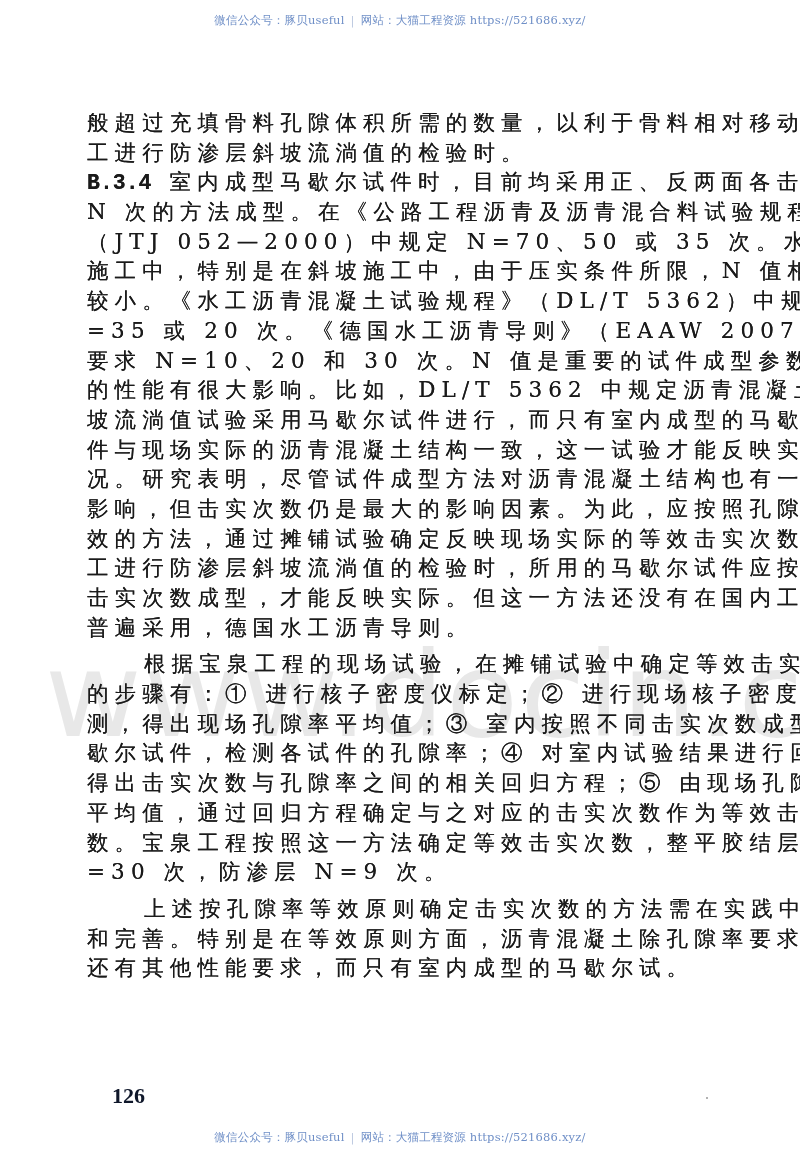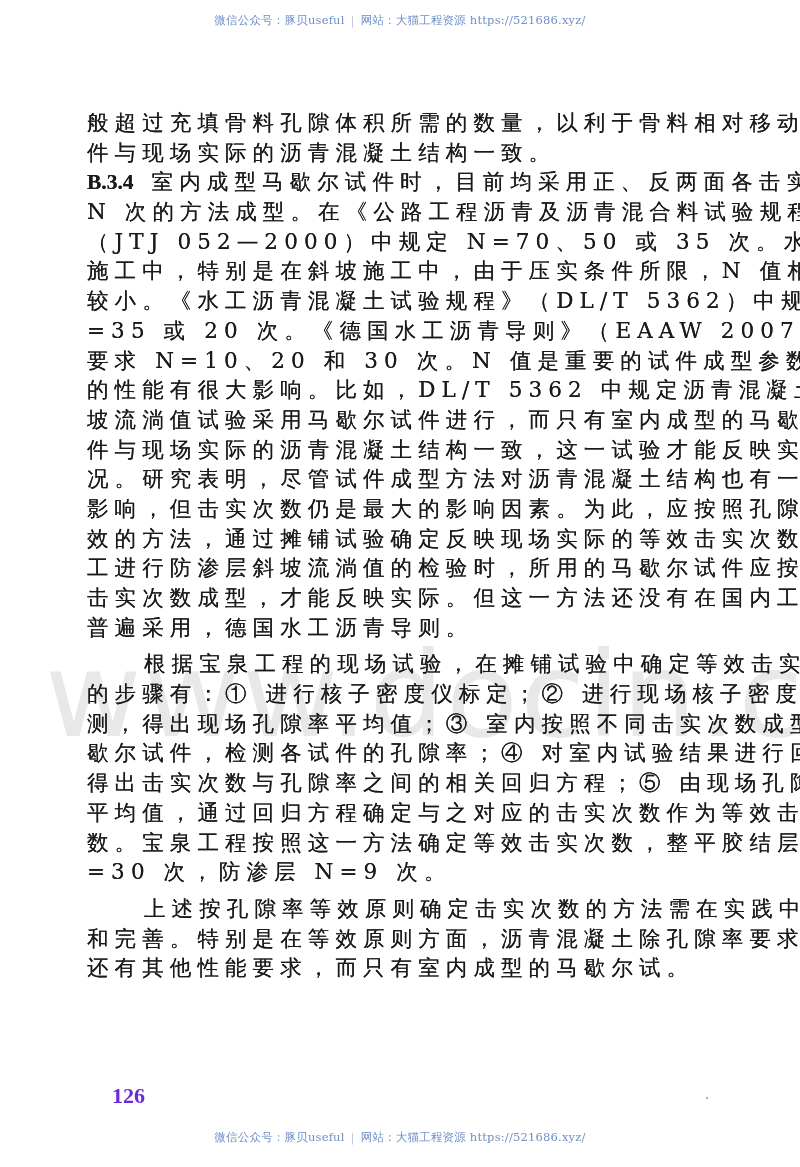--- a/index.html
+++ b/index.html
@@ -56,33 +56,33 @@
     line-height: 29.7px;
     font-size: 21.5px;
     letter-spacing: 6.1px;
     white-space: nowrap;
     font-weight: 500;
     text-shadow: 0 0 0.4px #333;
   }
   .line.gap { margin-top: 7px; }
   .indent { padding-left: 57px; }
   .sec-num {
-    font-family: Liberation Serif, serif;
+    font-family: Liberation Mono, monospace;
     font-weight: bold;
     letter-spacing: 0;
     margin-right: 18px;
   }
   .page-number {
     position: absolute;
     left: 112px;
     top: 1083px;
     font-family: "Liberation Serif", "DejaVu Serif", serif;
     font-size: 22px;
     font-weight: bold;
-    color: #6d28d9;
+    color: #0f172a;
   }
   .dot {
     position: absolute;
     left: 706px;
     top: 1097px;
     width: 2px;
     height: 2px;
     background: #999;
     border-radius: 1px;
   }
@@ -91,21 +91,21 @@
 <body>
 
 <div class="banner top">
   <span>微信公众号：豚贝useful</span><span class="sep">|</span><span>网站：大猫工程资源 https://521686.xyz/</span>
 </div>
 
 <div class="watermark">www.docin.com</div>
 
 <div class="page-body">
   <div class="line">般超过充填骨料孔隙体积所需的数量，以利于骨料相对移动；沥</div>
-  <div class="line">件与现场实际的沥青混凝土结构一致。</div>
+  <div class="line">工进行防渗层斜坡流淌值的检验时。</div>
   <div class="line"><span class="sec-num">B.3.4</span><span>室内成型马歇尔试件时，目前均采用正、反两面各击实</span></div>
   <div class="line">N 次的方法成型。在《公路工程沥青及沥青混合料试验规程》</div>
   <div class="line">（JTJ 052—2000）中规定 N=70、50 或 35 次。水工沥青混凝土</div>
   <div class="line">施工中，特别是在斜坡施工中，由于压实条件所限，N 值相对</div>
   <div class="line">较小。《水工沥青混凝土试验规程》（DL/T 5362）中规定采用 N</div>
   <div class="line">=35 或 20 次。《德国水工沥青导则》（EAAW 2007）中 D.2 条</div>
   <div class="line">要求 N=10、20 和 30 次。N 值是重要的试件成型参数，对试件</div>
   <div class="line">的性能有很大影响。比如，DL/T 5362 中规定沥青混凝土的斜</div>
   <div class="line">坡流淌值试验采用马歇尔试件进行，而只有室内成型的马歇尔试</div>
   <div class="line">件与现场实际的沥青混凝土结构一致，这一试验才能反映实际情</div>

